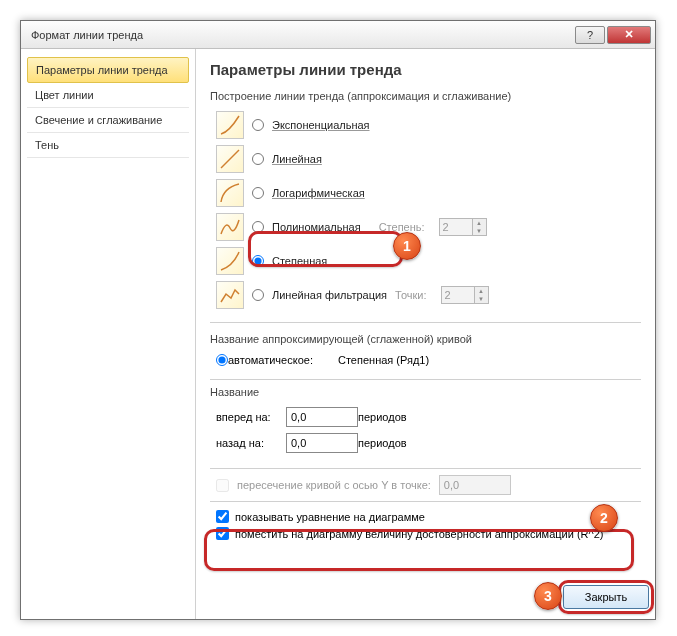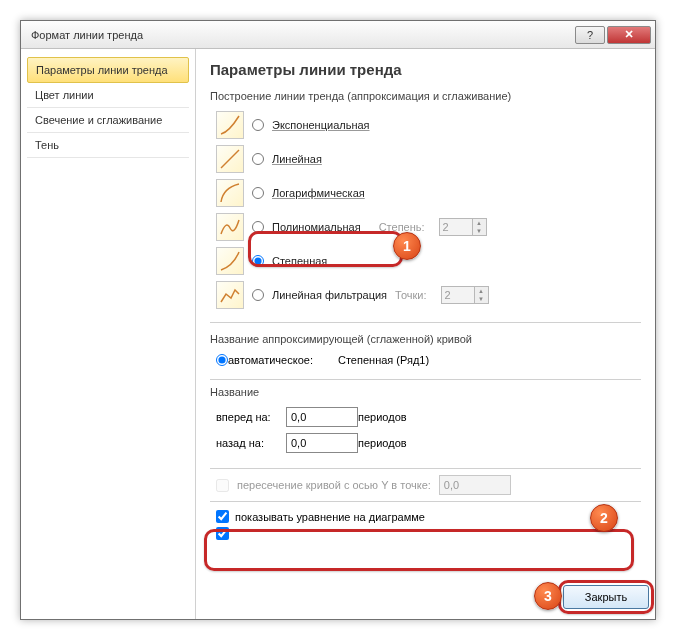--- a/index.html
+++ b/index.html
@@ -179,20 +179,21 @@
         <input class="num-input" disabled="" style="background: rgb(243, 243, 243); color: rgb(154, 154, 154); border-color: rgb(200, 200, 200);" value="0,0">
       </div>
 
       <div class="checks">
         <div class="check-row">
           <input type="checkbox" checked="" style="">
           <span>показывать уравнение на диаграмме</span>
         </div>
         <div class="check-row">
           <input type="checkbox" checked="" style="">
+          <span>поместить на диаграмму величину достоверности аппроксимации (R^2)</span>
         </div>
       </div>
 
       <div class="footer">
         <button class="close-action">Закрыть</button>
       </div>
     </div>
   </div>
 </div>
 

